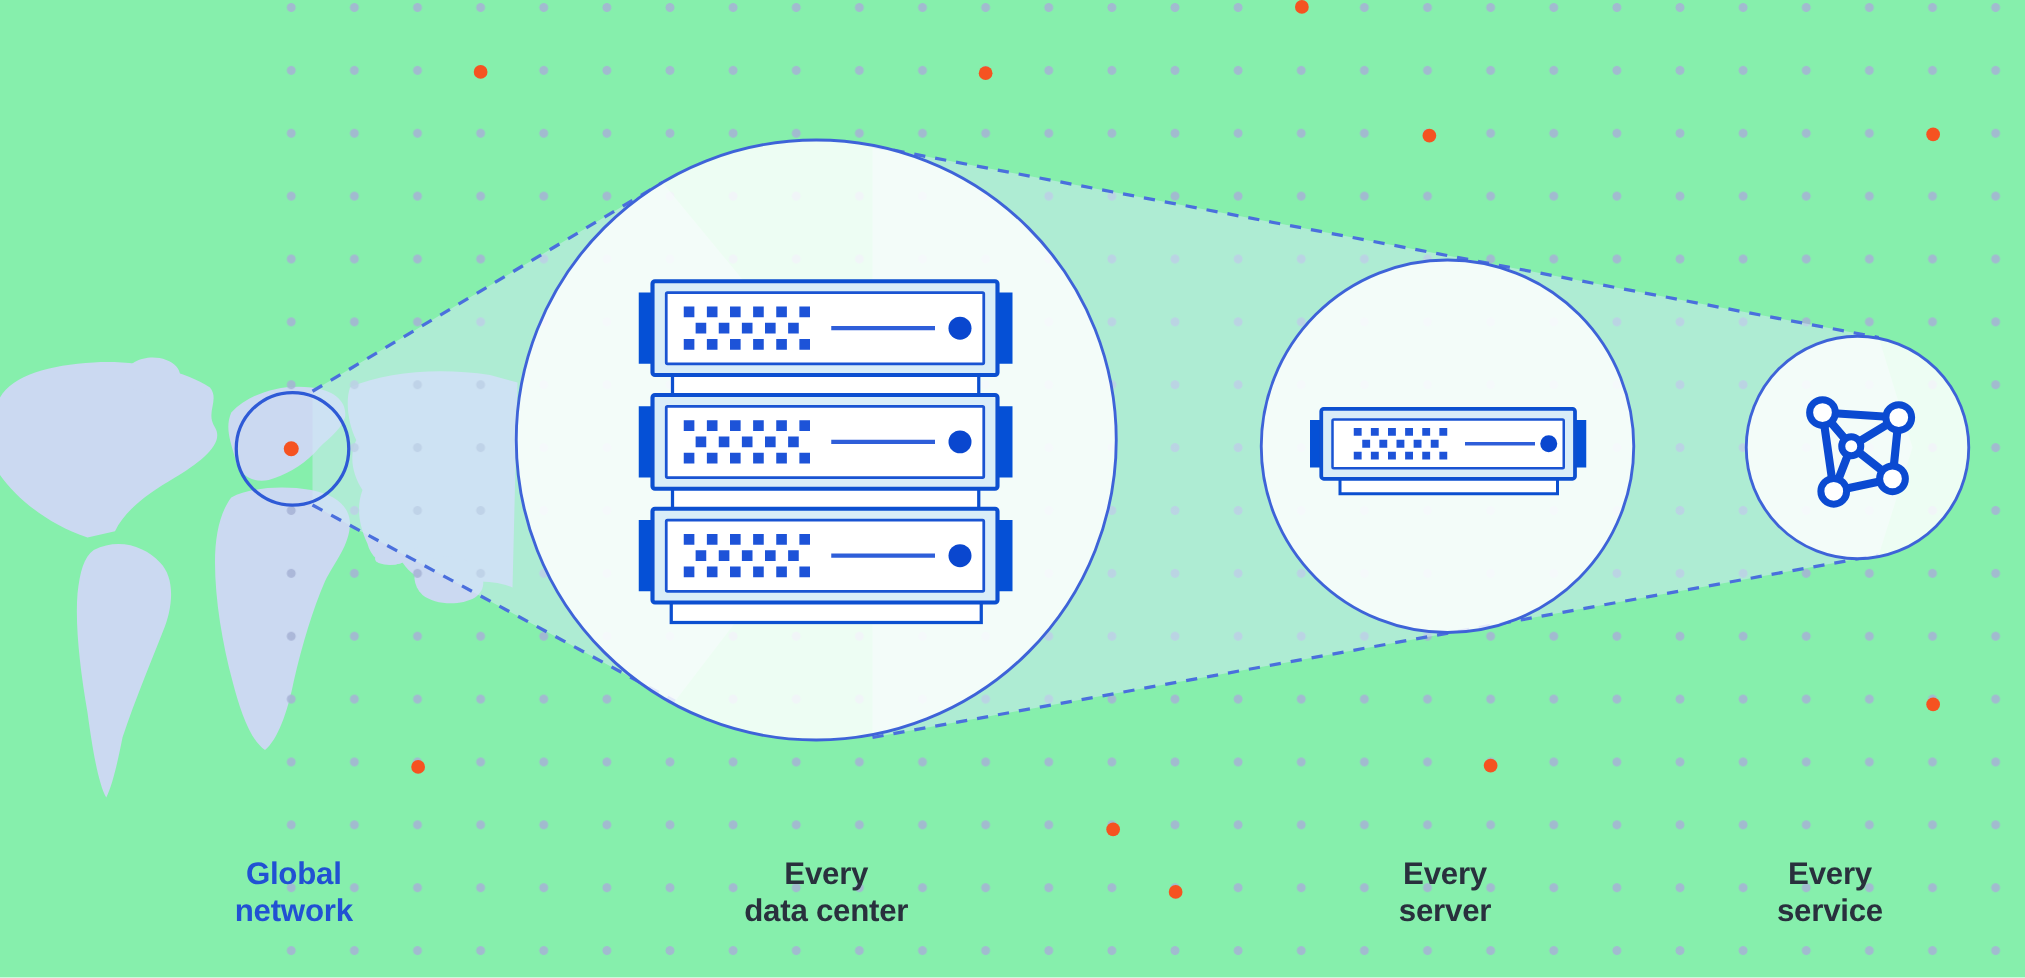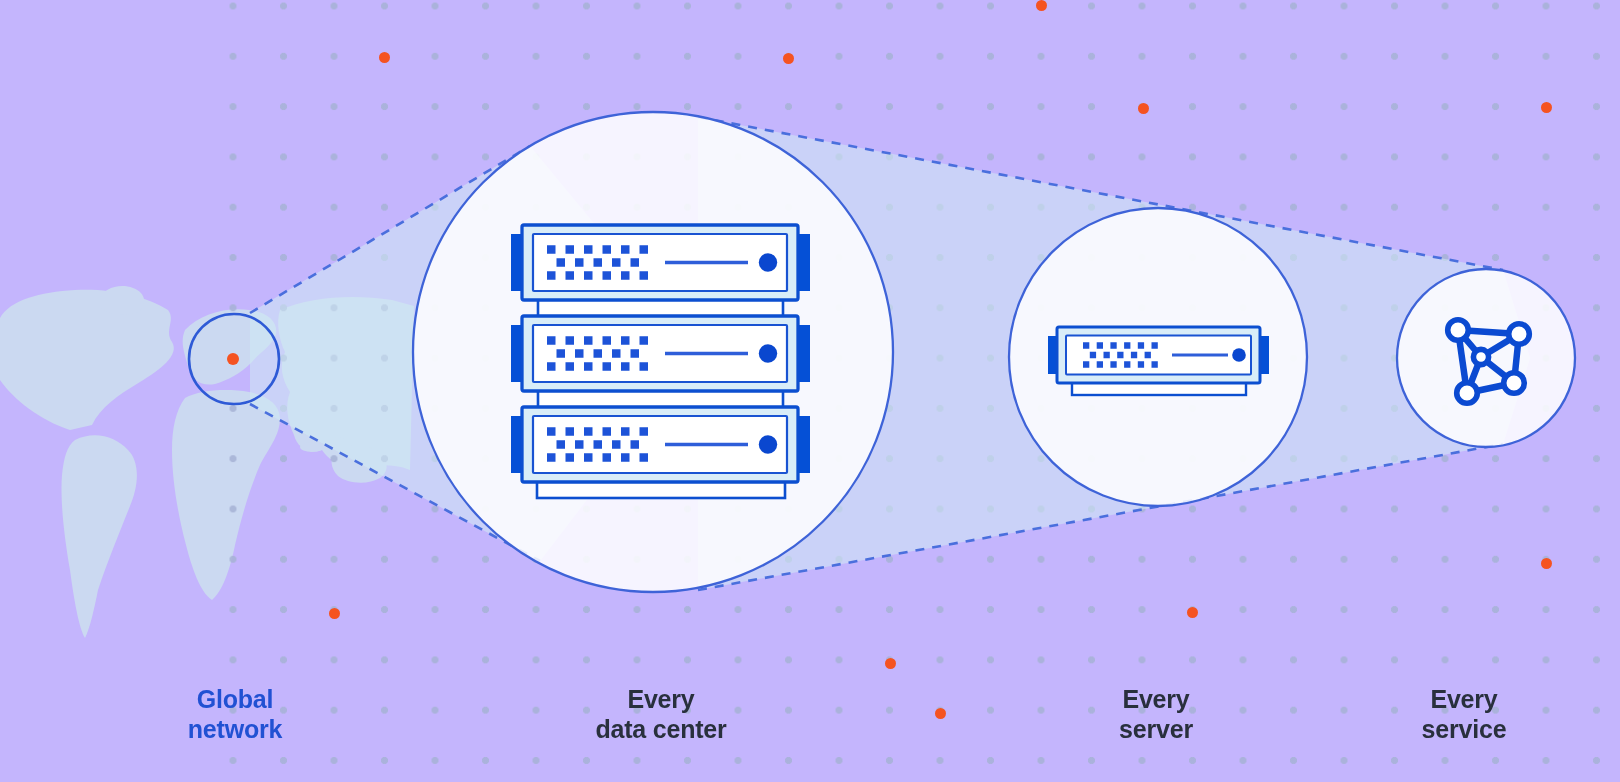--- a/index.html
+++ b/index.html
@@ -1,19 +1,19 @@
 <!DOCTYPE html>
 <html><head>
 <meta charset="utf-8">
 <style>
   html,body{margin:0;padding:0;background:#fff;}
   .stage{
     position:relative;
     width:1620px;height:782px;
-    background:#c4b5fd;
+    background:#86efac;
     overflow:hidden;
     font-family:"Liberation Sans", sans-serif;
   }
   .stage > *{position:absolute;}
   
   .dot-grid{
     left:205px;top:0;width:1415px;height:782px;
     background-image:radial-gradient(circle, rgba(166,178,213,0.85) 0 3.2px, rgba(166,178,213,0) 3.9px);
     background-size:50.5px 50.3px;
     background-position:2.75px -19.15px;

